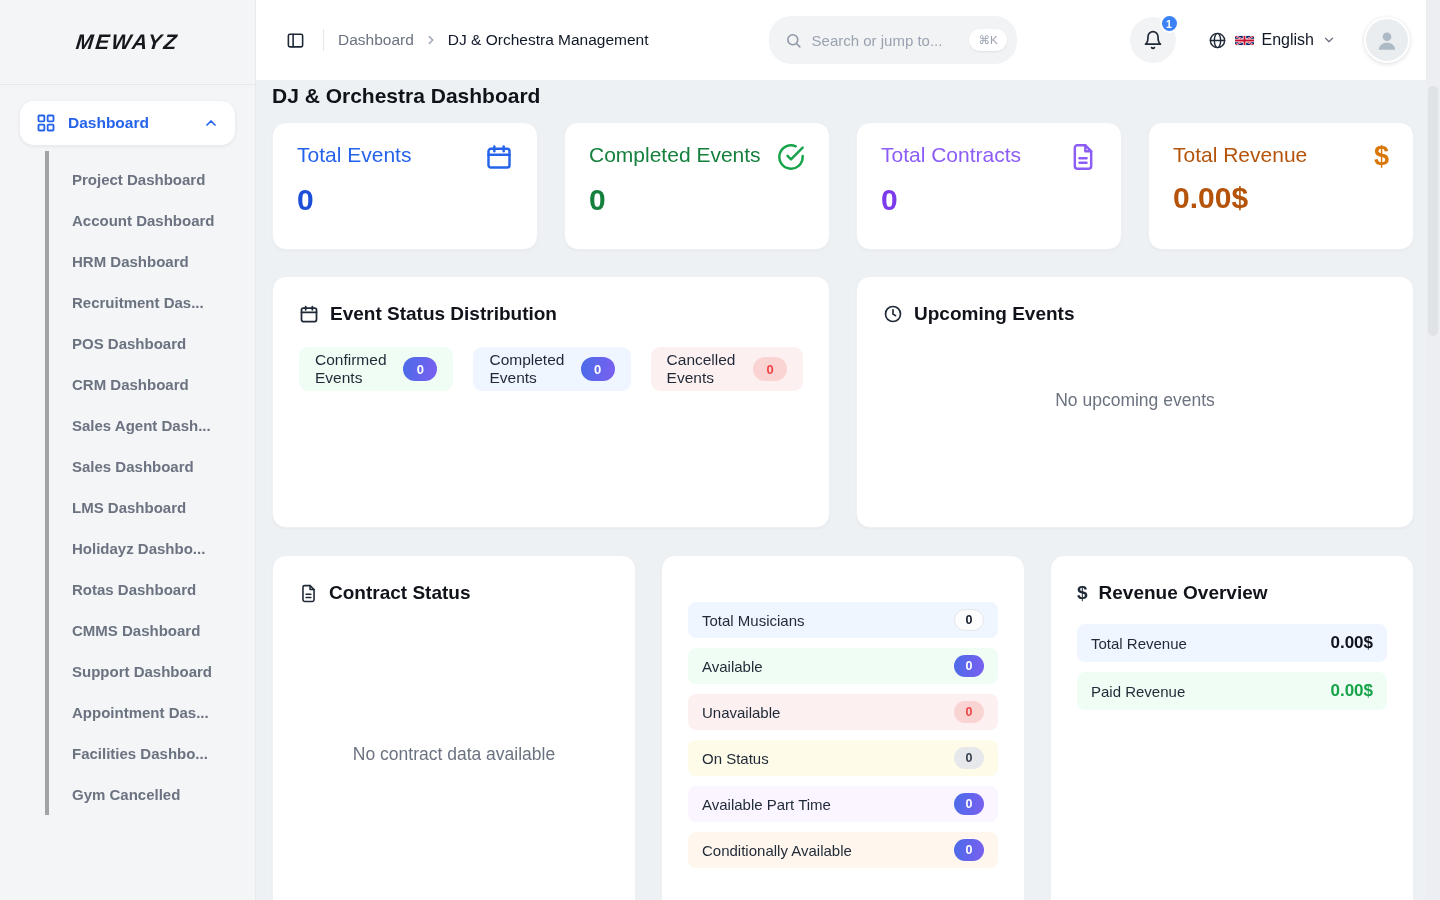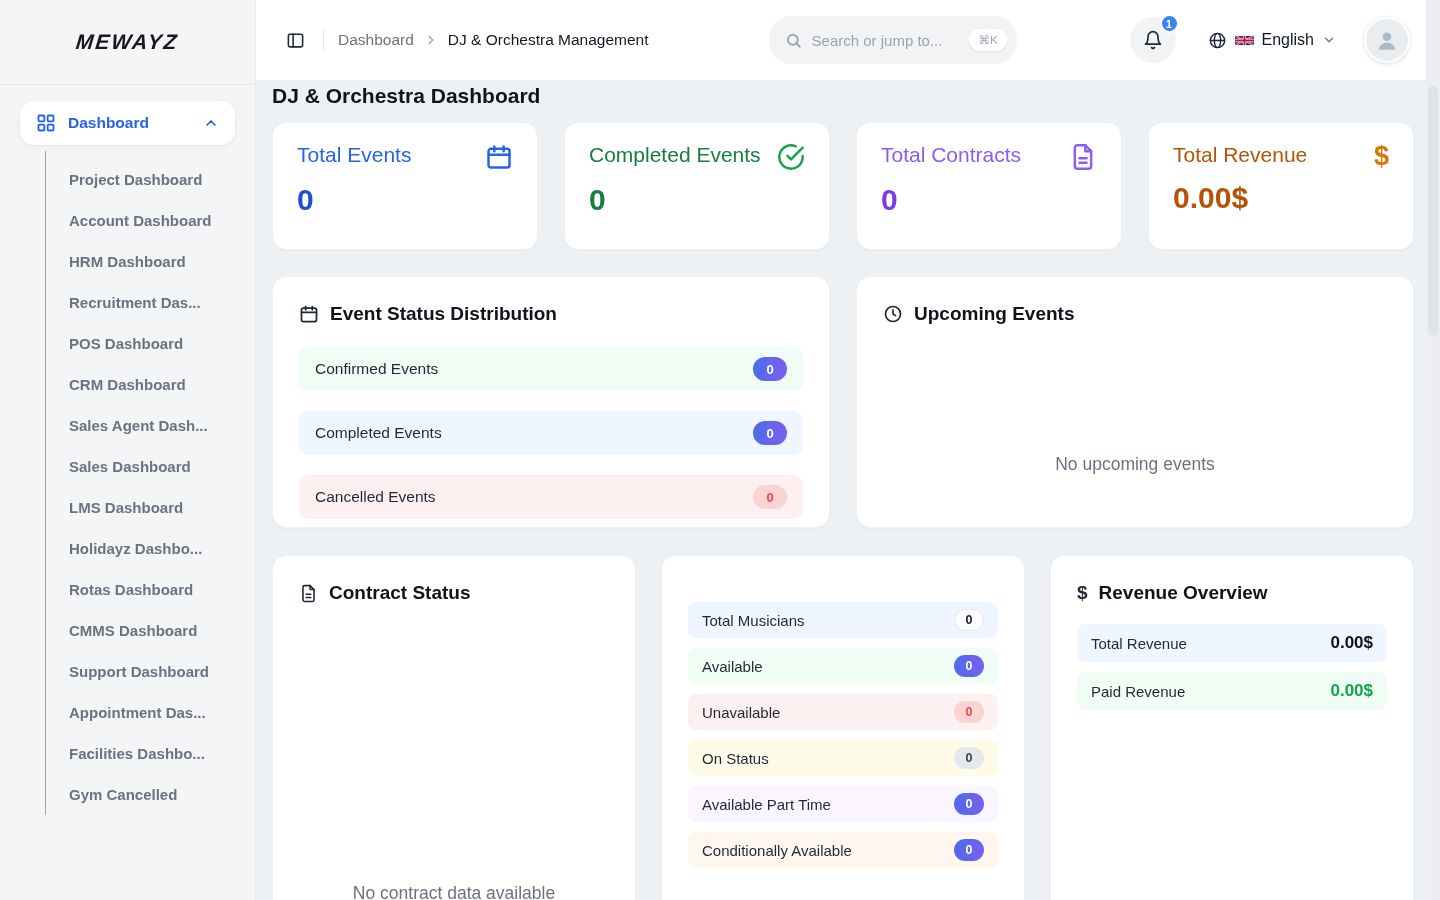--- a/index.html
+++ b/index.html
@@ -9,21 +9,21 @@
   
   .sidebar { position:fixed; left:0; top:0; bottom:0; width:256px; background:#f4f5f7;
     border-right:1px solid #e7e9ec; z-index:5; }
   .logo-wrap { height:84px; display:flex; align-items:center; justify-content:center; }
   .logo { font-size:21px; font-weight:800; font-style:italic; letter-spacing:2px; color:#16181d; transform:skewX(-6deg); }
   .sidebar-divider { height:1px; background:#e6e8eb; margin:0 0 16px 0; }
   .nav-pill { margin:4px 20px 6px 20px; height:44px; background:#ffffff; border-radius:14px;
     box-shadow:0 1px 4px rgba(15,23,42,.08); display:flex; align-items:center; padding:0 16px; cursor:pointer; }
   .nav-pill .label { color:#2563eb; font-weight:700; font-size:15.5px; margin-left:12px; flex:1; }
   .nav-pill svg { display:block; }
-  .sub-list { margin-left:45px; border-left:1px solid #a3a3a3; padding:8px 0 0 0; }
+  .sub-list { margin-left:45px; border-left:4px solid #a3a3a3; padding:8px 0 0 0; }
   .s-item { height:41px; display:flex; align-items:center; padding-left:23px;
     font-size:15px; font-weight:700; color:#6b7280; cursor:pointer; white-space:nowrap; }
 
   
   .topbar { position:fixed; left:256px; right:0; top:0; height:80px; background:#ffffff; z-index:4;
     display:flex; align-items:center; padding:0 30px 0 26px; }
   .icon-btn { background:none; border:none; cursor:pointer; display:flex; align-items:center; color:#374151; padding:4px; }
   .tb-divider { width:1px; height:22px; background:#e5e7eb; margin:0 14px; }
   .breadcrumb { display:flex; align-items:center; gap:10px; font-size:15.5px; }
   .crumb-root { color:#6b7280; cursor:pointer; }
@@ -65,39 +65,39 @@
   .c-amber .stat-label,.c-amber .stat-icon { color:#b45309; } .c-amber .stat-value { color:#b45309; }
   .stat-icon { display:flex; }
   .dollar-glyph { font-size:27px; font-weight:600; line-height:26px; }
 
   .row2-grid { display:grid; grid-template-columns:1fr 1fr; gap:26px; margin-bottom:27px; }
   .row2-grid .card { height:252px; padding:26px; }
   .card-title { display:flex; align-items:center; gap:11px; font-size:19px; font-weight:800; color:#10131a; }
   .card-title svg, .card-title .t-glyph { color:#1f2937; }
   .t-glyph { font-size:19px; font-weight:600; }
 
-  .status-rows { margin-top:22px; display:flex; flex-direction:column; gap:20px; }
+  .status-rows { margin-top:22px; display:flex; gap:20px; }
   .status-row { height:44px; border-radius:9px; display:flex; align-items:center;
     justify-content:space-between; padding:0 16px; }
   .row-label { font-size:15.5px; color:#1f2937; }
 
   .badge { display:inline-flex; align-items:center; justify-content:center; min-width:34px; height:24px;
     padding:0 8px; border-radius:999px; font-size:13px; font-weight:700; }
   .badge-indigo { background:linear-gradient(100deg,#4a6ce8,#7b5ff0); color:#ffffff; }
   .badge-red { background:#fad3d3; color:#ef4444; }
   .badge-plain { background:#fdfdfe; border:1px solid #e5e7eb; color:#111827; font-weight:600; }
   .badge-gray { background:#e6e8eb; color:#374151; font-weight:600; }
   .badge-sm { min-width:30px; height:22px; font-size:12.5px; }
 
   .bg-green { background:#f0fdf4; }  .bg-blue { background:#eff6ff; }
   .bg-red { background:#fdf0f0; }    .bg-yellow { background:#fefce8; }
   .bg-purple { background:#faf5ff; } .bg-orange { background:#fff7ed; }
 
   .empty-text { color:#6b7280; font-size:17.5px; text-align:center; }
-  .empty-area { display:flex; align-items:flex-end; justify-content:center; }
+  .empty-area { display:flex; align-items:center; justify-content:center; }
   .upcoming-empty { height:150px; }
   .contract-empty { height:300px; }
 
   .row3-grid { display:grid; grid-template-columns:1fr 1fr 1fr; gap:25px; }
   .row3-grid .card { height:600px; padding:26px; }
   .mini-rows { margin-top:20px; display:flex; flex-direction:column; gap:10px; }
   .mini-row { height:36px; border-radius:8px; display:flex; align-items:center;
     justify-content:space-between; padding:0 14px; }
   .mini-row .row-label { font-size:15px; }
   .rev-row { height:38px; }

